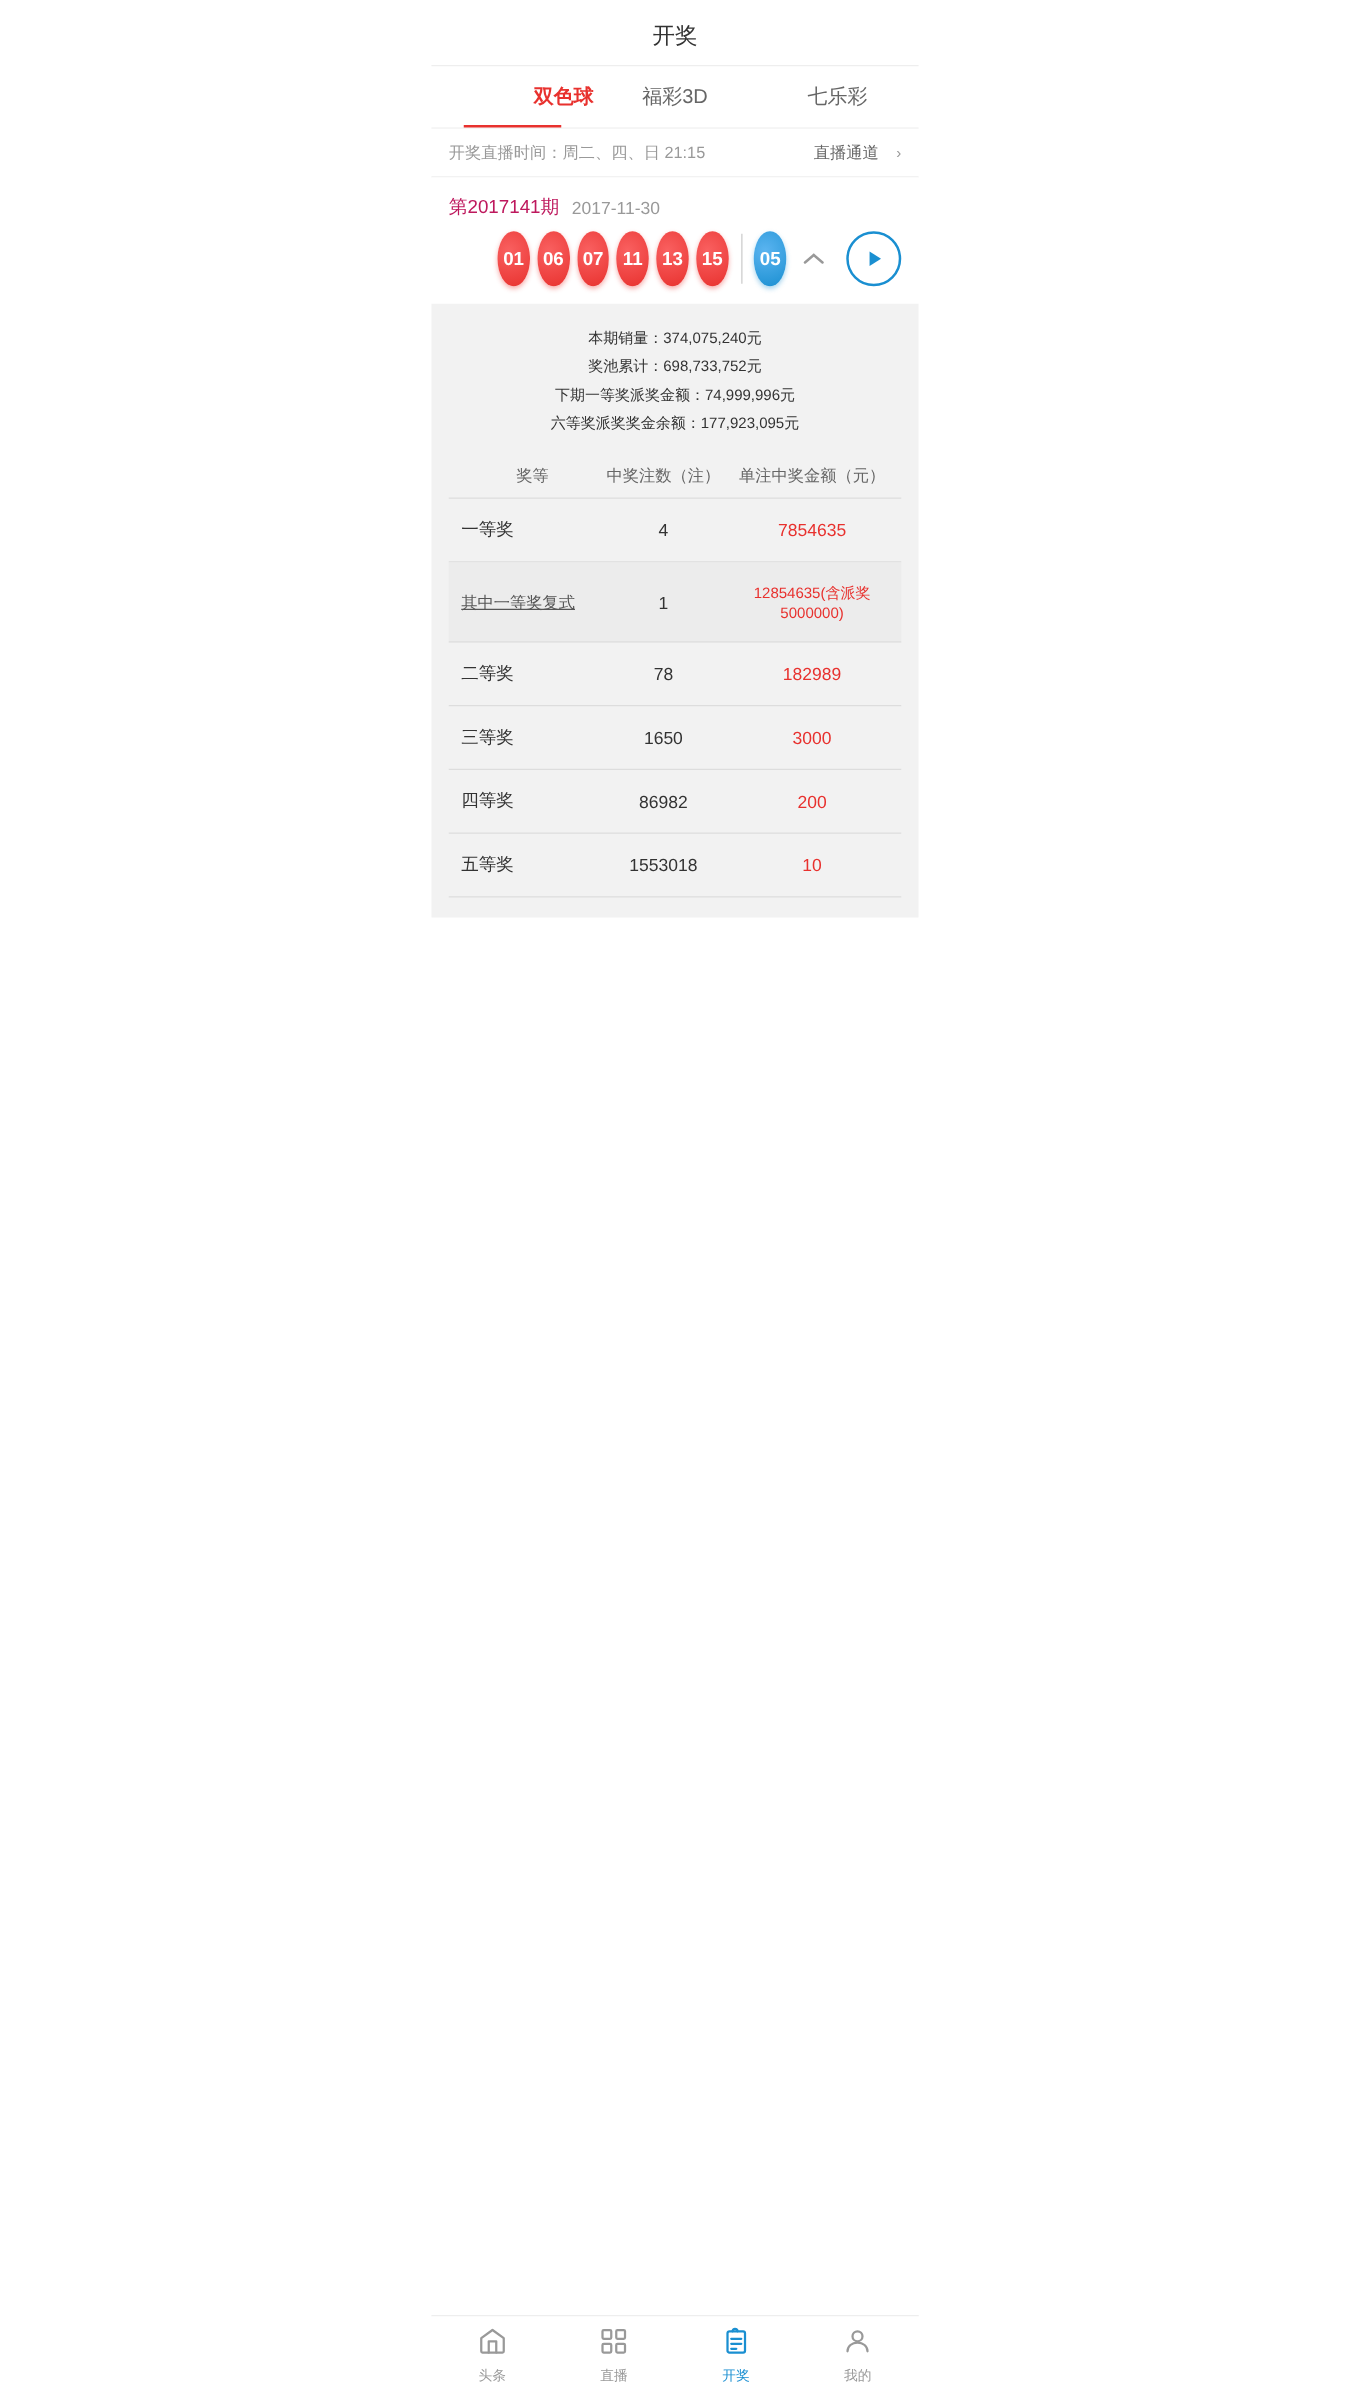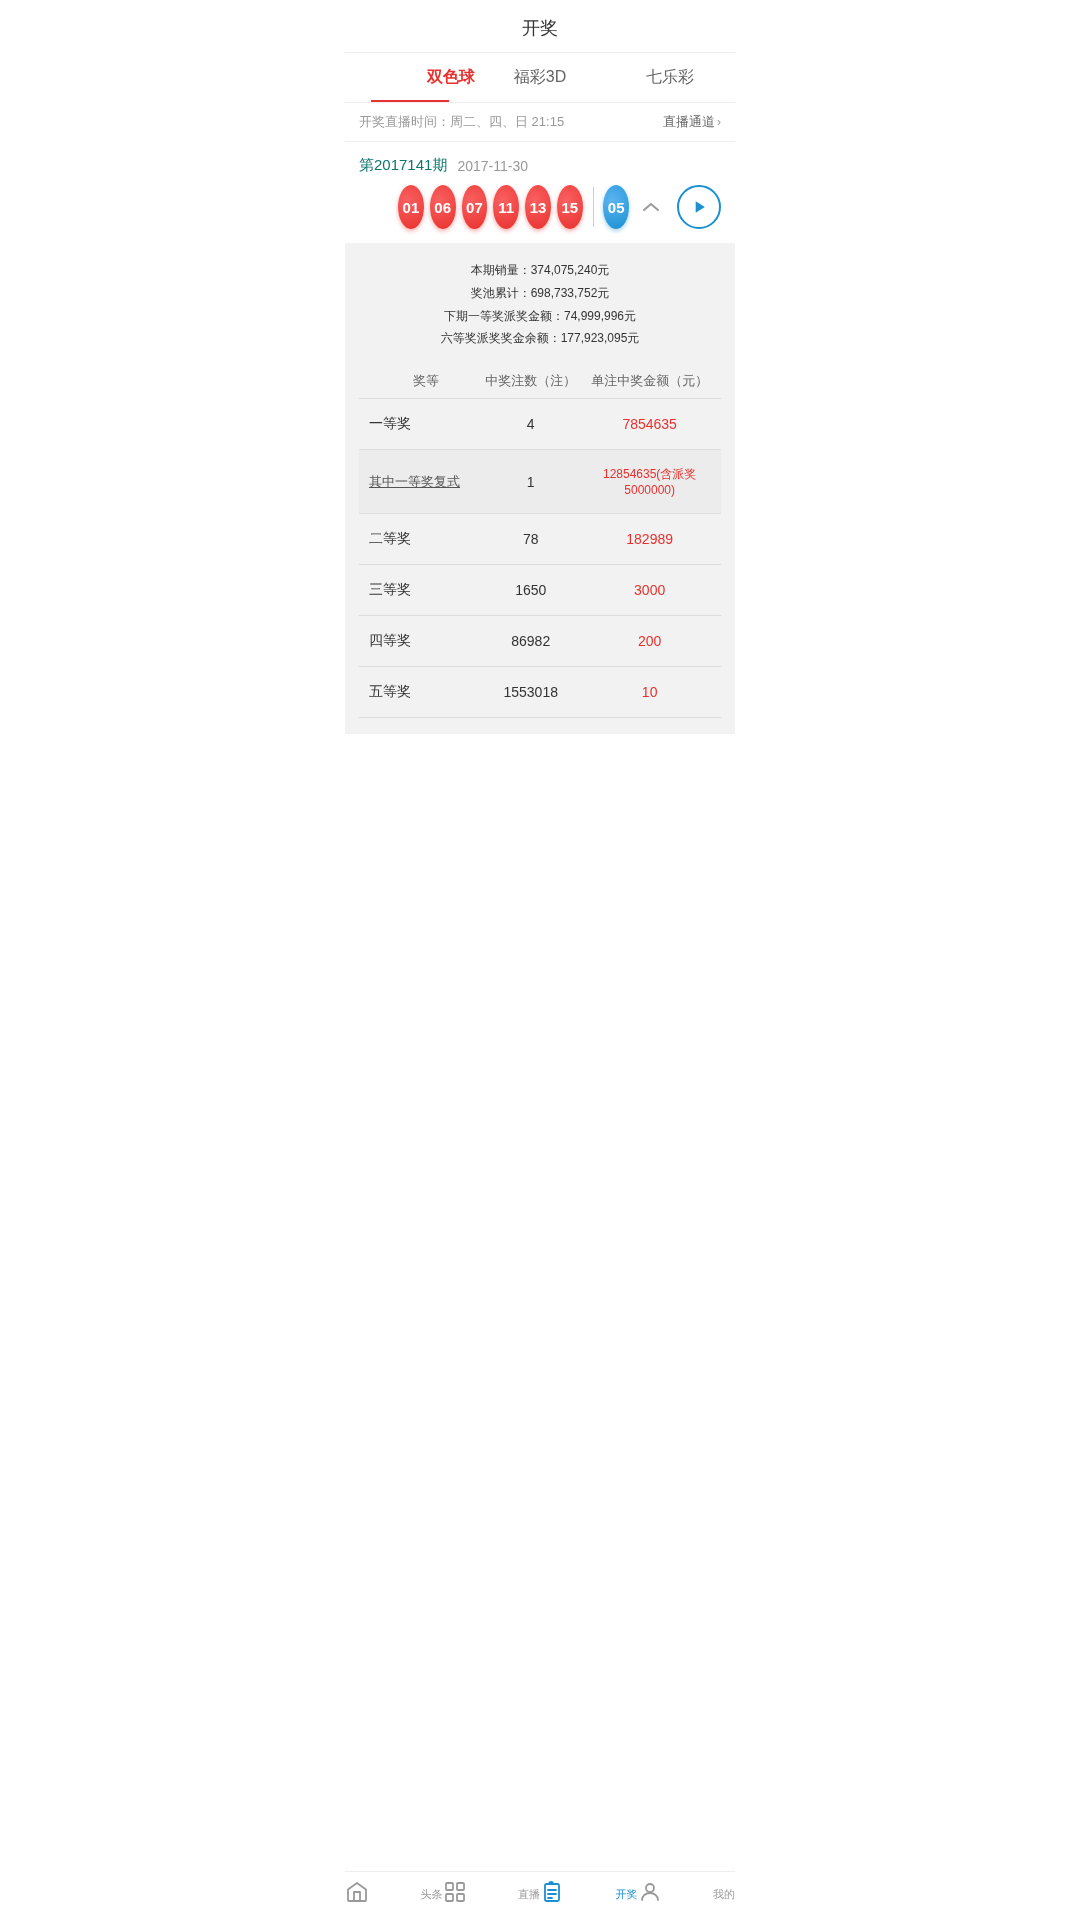--- a/index.html
+++ b/index.html
@@ -63,41 +63,41 @@
     }
     .live-bar-left {
       font-size: 13px;
       color: #999;
     }
     .live-bar-right {
       font-size: 13px;
       color: #666;
       display: flex;
       align-items: center;
-      gap: 2px;
+      gap: 14px;
     }
     .live-bar-right .chevron {
       color: #999;
       font-size: 12px;
     }
 
     
     .draw-card {
       padding: 14px;
       background: #fff;
     }
     .draw-header {
       display: flex;
       align-items: center;
       gap: 10px;
       margin-bottom: 10px;
     }
     .draw-issue {
       font-size: 15px;
-      color: #0f766e;
+      color: #be185d;
       font-weight: 500;
     }
     .draw-date {
       font-size: 14px;
       color: #999;
     }
 
     .draw-numbers-row {
       display: flex;
       align-items: center;
@@ -240,21 +240,21 @@
       transform: translateX(-50%);
       width: 390px;
       display: flex;
       border-top: 1px solid #eee;
       background: #fff;
       padding: 8px 0 12px;
     }
     .nav-item {
       flex: 1;
       display: flex;
-      flex-direction: row;
+      flex-direction: column;
       align-items: center;
       gap: 4px;
       cursor: pointer;
       justify-content: space-between;
     }
     .nav-icon {
       font-size: 22px;
       color: #999;
       line-height: 1;
     }

